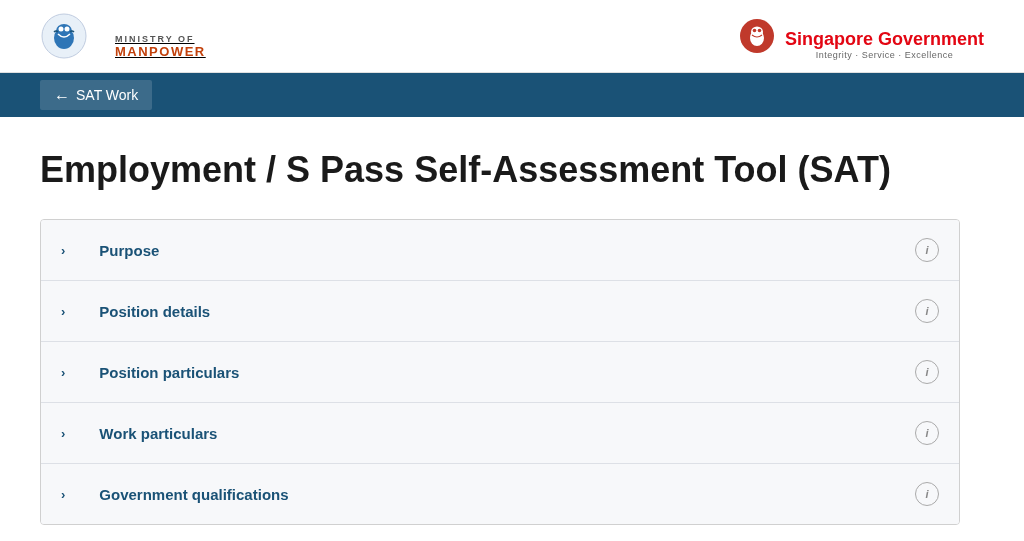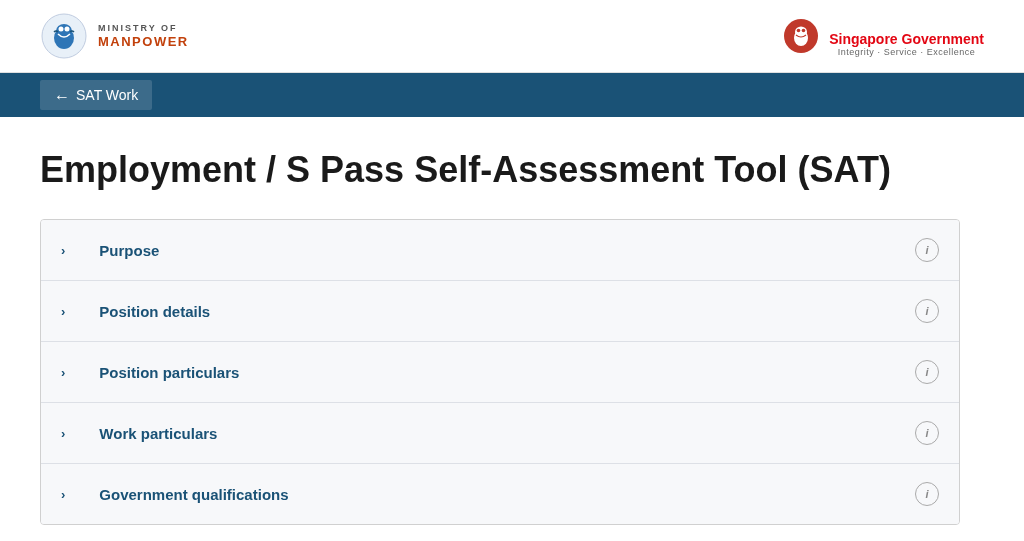--- a/index.html
+++ b/index.html
@@ -15,22 +15,23 @@
     .header {
       display: flex;
       align-items: center;
       justify-content: space-between;
       padding: 12px 40px;
       background: #fff;
       border-bottom: 1px solid #e0e0e0;
     }
     .header-logo-left {
       display: flex;
-      align-items: center;
-      gap: 10px;
+      align-items: flex-end;
+      gap: 27px;
+      text-decoration: underline;
     }
     .mom-logo-icon {
       width: 48px;
       height: 48px;
     }
     .mom-logo-text {
       display: flex;
       flex-direction: column;
       line-height: 1.2;
     }
@@ -52,21 +53,21 @@
       gap: 10px;
     }
     .sg-lion-icon {
       width: 36px;
       height: 36px;
     }
     .sg-gov-text {
       text-align: left;
     }
     .sg-gov-title {
-      font-size: 14px;
+      font-size: 18px;
       font-weight: 400;
       color: #333;
       margin-top: 16px;
     }
     .sg-gov-title span {
       color: #e30613;
       font-weight: 700;
     }
     .sg-gov-tagline {
       font-size: 9px;

